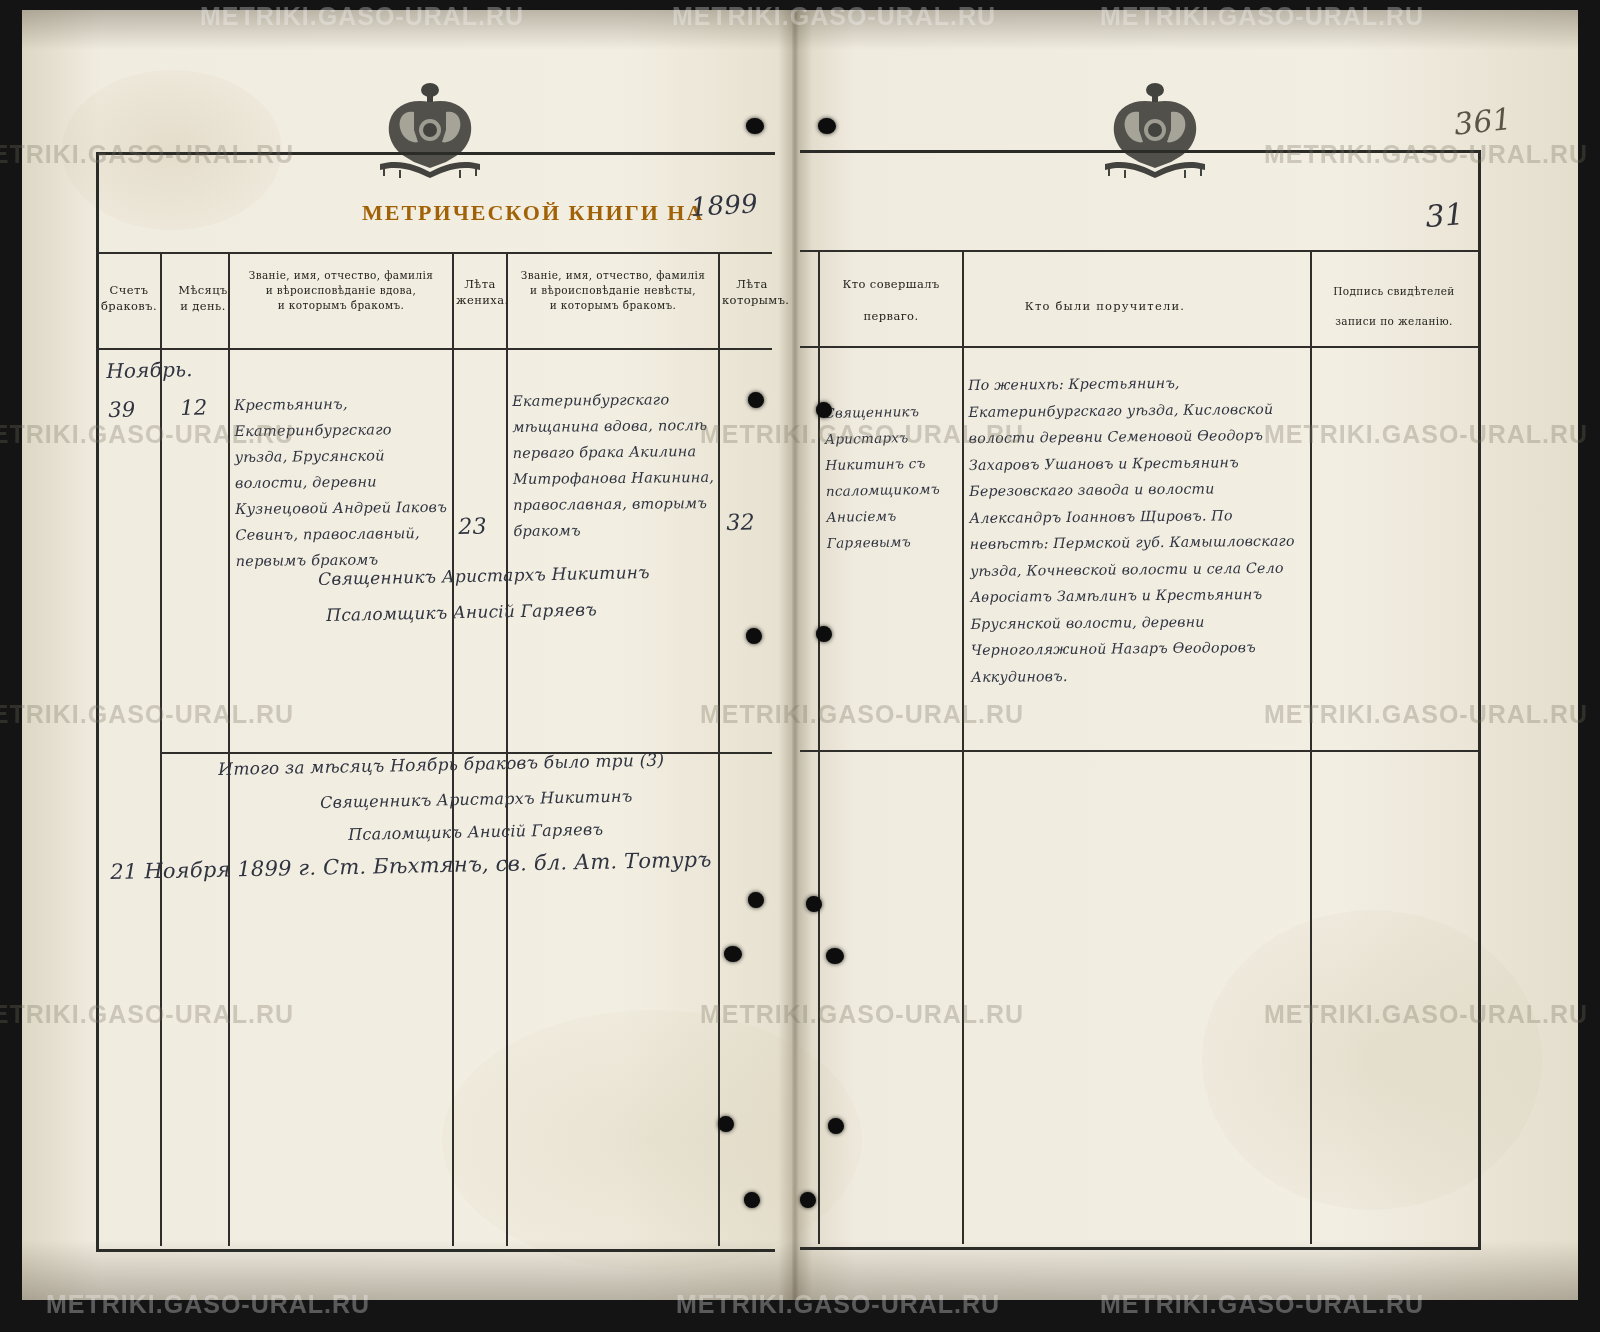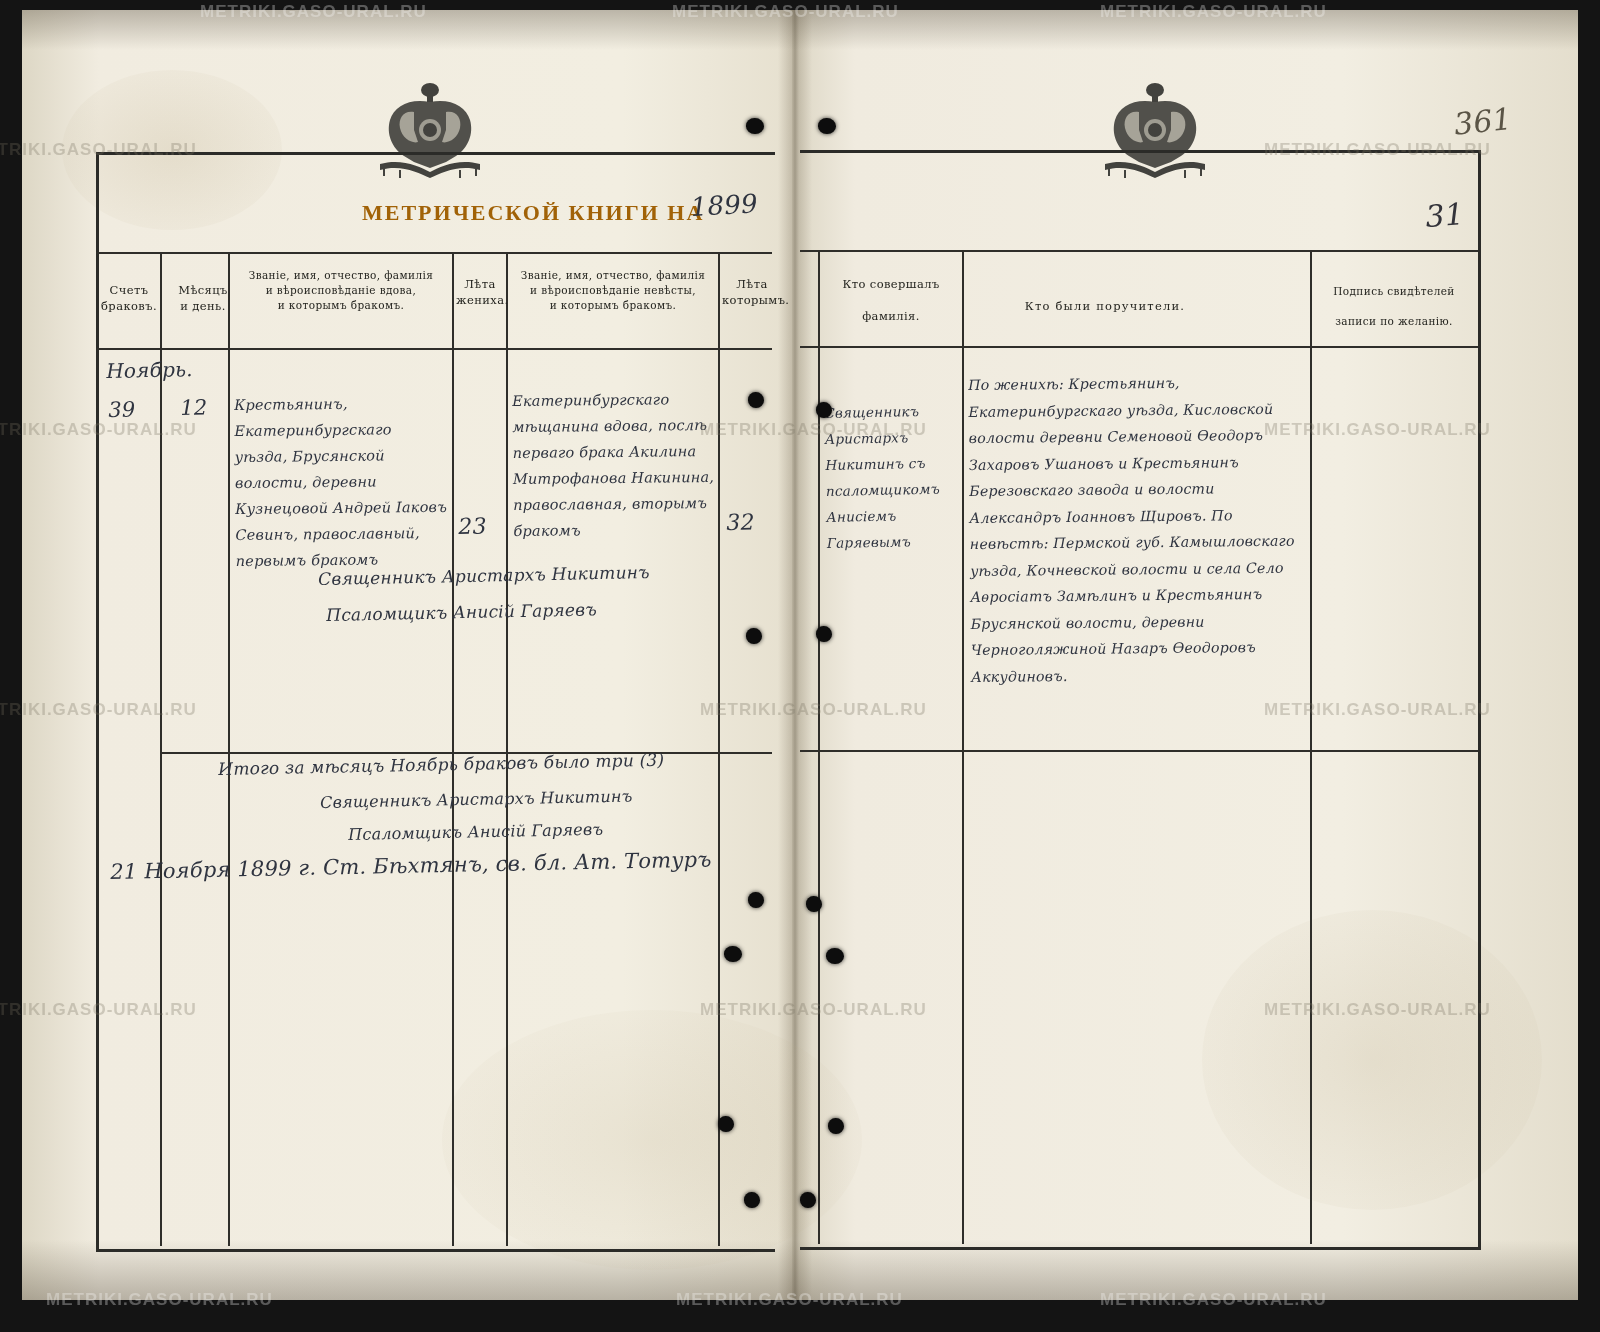--- a/index.html
+++ b/index.html
@@ -128,21 +128,21 @@
     background: #0d0d0d;
     border-radius: 48% 52% 50% 50%;
     box-shadow: 0 0 4px rgba(0,0,0,0.8);
   }
 
   
   .wm {
     position: absolute;
     font-family: "Liberation Sans", sans-serif;
     font-weight: bold;
-    font-size: 17px;
+    font-size: 25px;
     letter-spacing: 1px;
     color: rgba(255,255,255,0.30);
     white-space: nowrap;
     pointer-events: none;
   }
   .wm.dark { color: rgba(120,112,95,0.30); }
 </style>
 </head>
 <body>
 
@@ -240,21 +240,21 @@
     <span>Званіе, имя, отчество, фамилія</span><br>
     <span>и вѣроисповѣданіе невѣсты,</span><br>
     <span>и которымъ бракомъ.</span>
   </div>
   <div class="colhead" style="left:722px; top:276px; width:60px;">
     <span>Лѣта</span><br>
     <span>которымъ.</span>
   </div>
   <div class="colhead" style="left:824px; top:276px; width:134px;">
     <span>Кто совершалъ</span><br><br>
-    <span>фамилія.</span>
+    <span>перваго.</span>
   </div>
   <div class="colhead" style="left:936px; top:298px; width:338px; letter-spacing:1.2px;">
     <span>Кто были поручители.</span>
   </div>
   <div class="colhead small" style="left:1314px; top:284px; width:160px;">
     <span>Подпись свидѣтелей</span><br><br>
     <span>записи по желанію.</span>
   </div>
 
   <div class="hand hand-md tilt-1" style="left:106px; top:358px; font-size:20px;">Ноябрь.</div>

